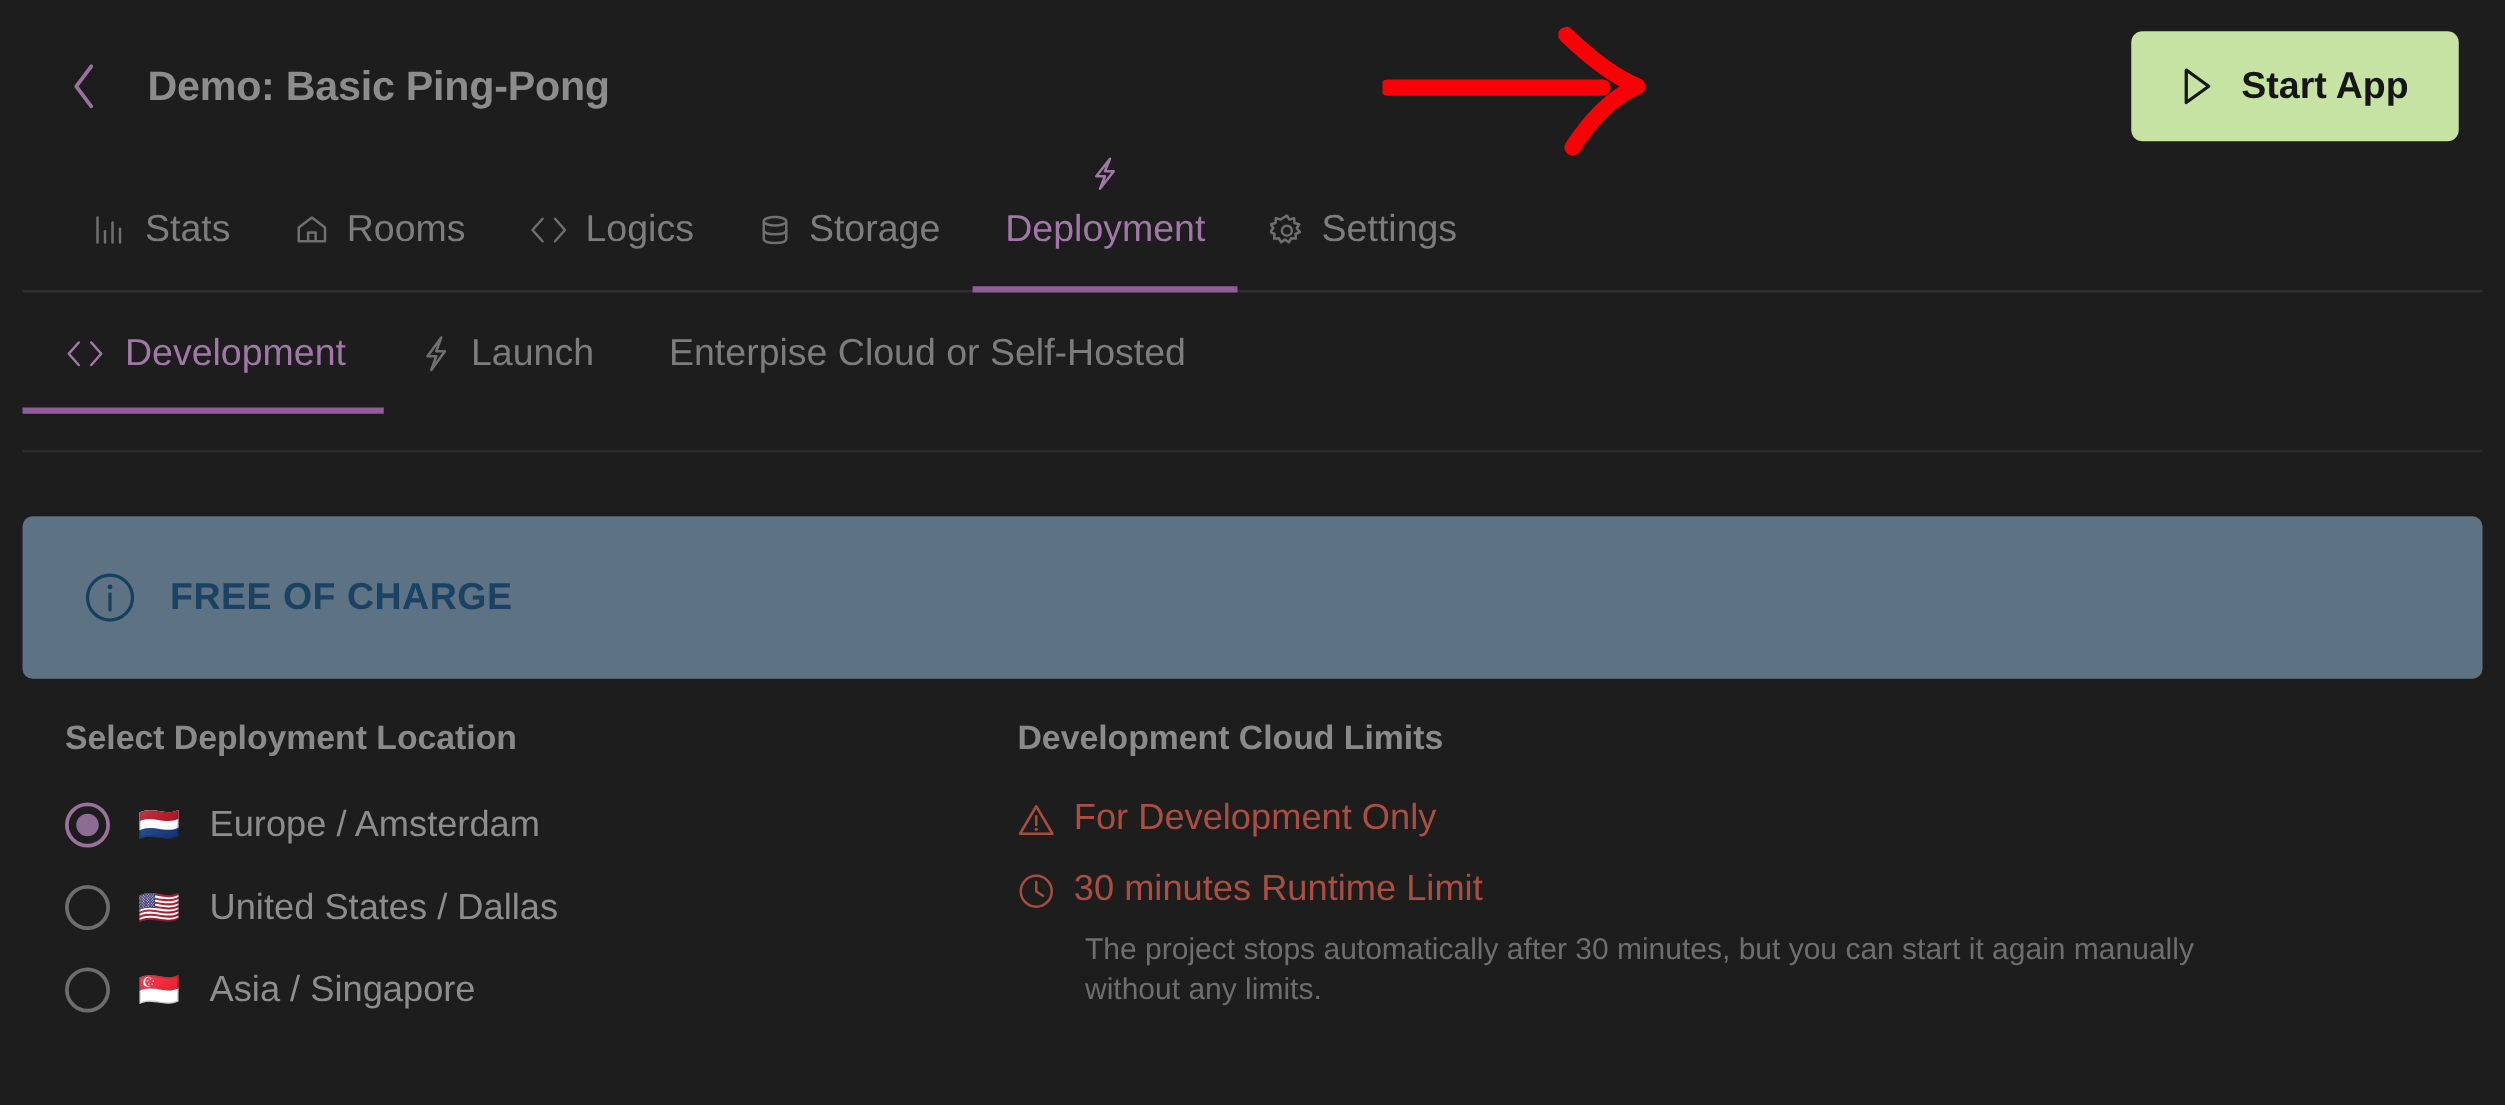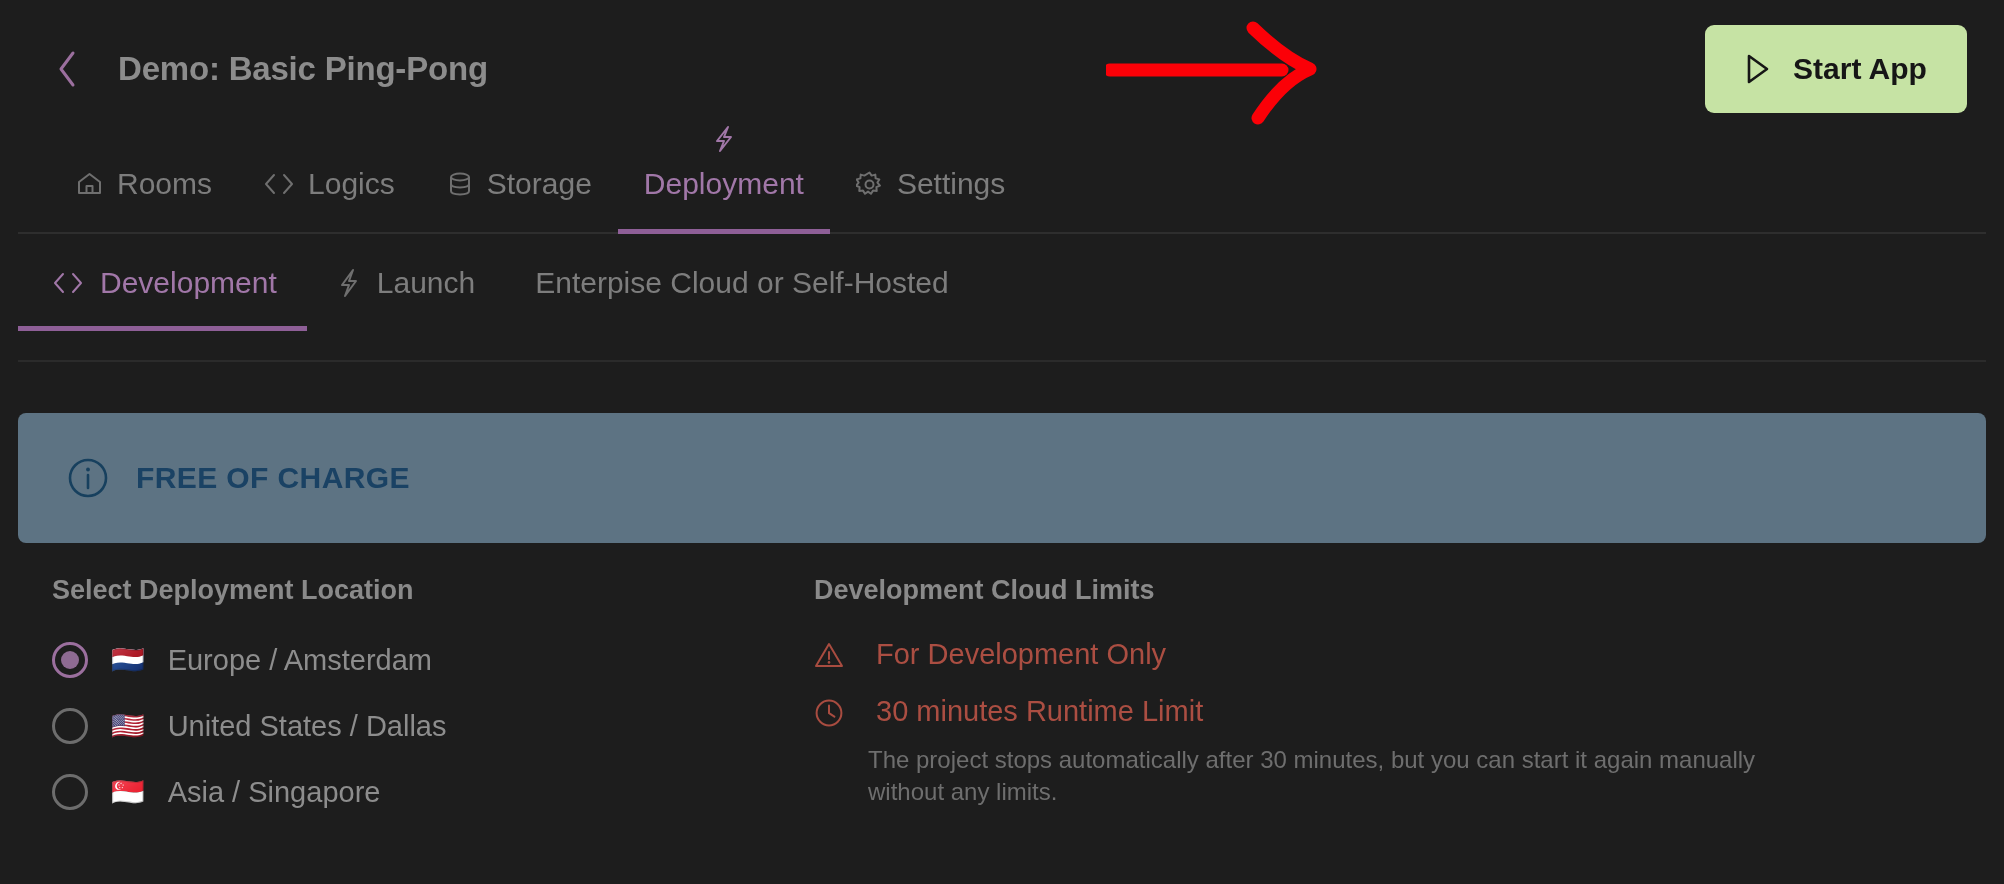--- a/index.html
+++ b/index.html
@@ -206,22 +206,22 @@
     height: 18px;
     border-radius: 50%;
     background: #8e6b92;
   }
   .radio-flag { font-size: 27px; line-height: 1; }
   .radio-label { font-size: 29px; color: #8d8d8d; }
 
   
   .limit-row {
     display: flex;
-    align-items: flex-start;
-    gap: 32px;
+    align-items: center;
+    gap: 15px;
     margin-bottom: 24px;
   }
   .limit-icon { display: flex; align-items: center; color: #a84c40; flex: 0 0 auto; padding-top: 3px; }
   .limit-title {
     font-size: 29px;
     color: #ab4e42;
   }
   .limit-desc {
     font-size: 24px;
     color: #6e6e6e;
@@ -254,20 +254,31 @@
     </button>
   </div>
 
   <svg class="annotation-arrow" viewBox="0 0 240 110" fill="none">
     <path d="M4 52 L176 52" stroke="#fb0007" stroke-width="13" stroke-linecap="round"></path>
     <path d="M147 10 Q178 40 204 51 Q176 63 152 100" stroke="#fb0007" stroke-width="13" stroke-linecap="round" stroke-linejoin="round" fill="none"></path>
   </svg>
 
   <div class="main-tabs">
 
+    <div class="main-tab">
+      <span class="tab-icon">
+        <svg width="26" height="26" viewBox="0 0 26 26" fill="none" aria-hidden="true">
+          <path d="M2 3 L2 23" stroke="currentColor" stroke-width="2" stroke-linecap="round"></path>
+          <path d="M8 23 L8 14" stroke="currentColor" stroke-width="2" stroke-linecap="round"></path>
+          <path d="M14 23 L14 7" stroke="currentColor" stroke-width="2" stroke-linecap="round"></path>
+          <path d="M20 23 L20 12" stroke="currentColor" stroke-width="2" stroke-linecap="round"></path>
+        </svg>
+      </span>
+      <span>Stats</span>
+    </div>
 
     <div class="main-tab">
       <span class="tab-icon">
         <svg width="27" height="26" viewBox="0 0 27 26" fill="none" aria-hidden="true">
           <path d="M3 11 L13.5 3 L24 11 L24 22 L3 22 Z" stroke="currentColor" stroke-width="2" stroke-linejoin="round" fill="none"></path>
           <path d="M10.5 22 L10.5 15 L16.5 15 L16.5 22" stroke="currentColor" stroke-width="2" stroke-linejoin="round" fill="none"></path>
         </svg>
       </span>
       <span>Rooms</span>
     </div>

